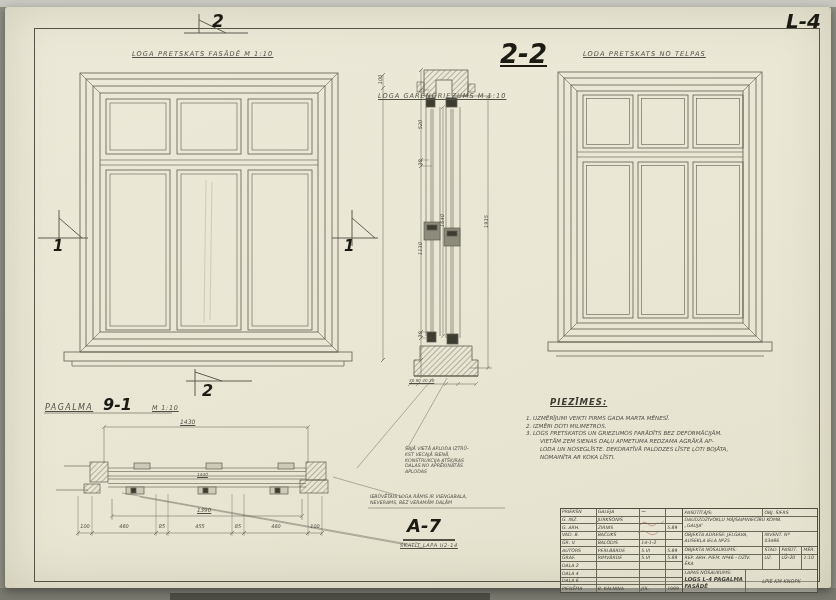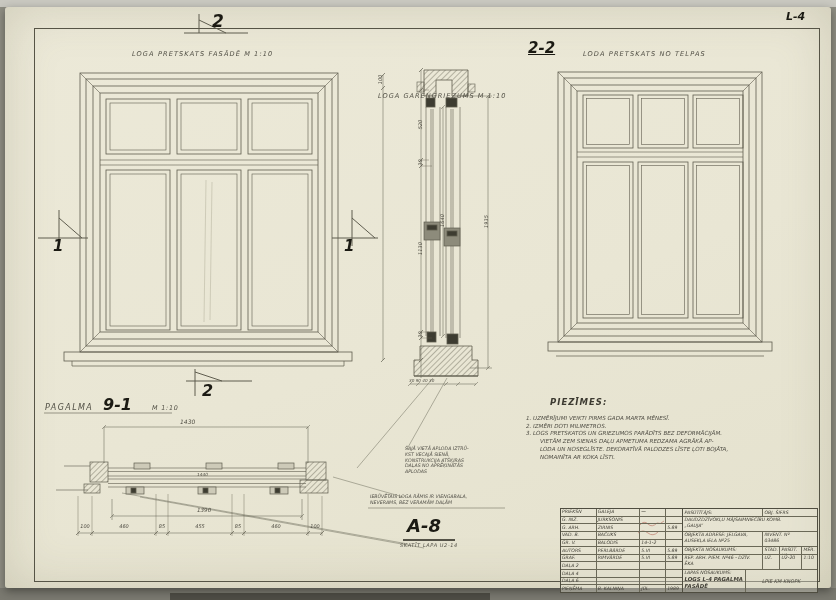--- a/index.html
+++ b/index.html
@@ -5,21 +5,21 @@
   html,body{margin:0;padding:0;}
   .scan{position:relative;width:836px;height:600px;background:#93927f;background:#8f8e83;overflow:hidden;
         font-family:"DejaVu Sans",sans-serif;}
   .edge{position:absolute;}
   .paper{position:absolute;left:5px;top:7px;width:826px;height:581px;border-radius:3px;
          background:linear-gradient(160deg,#ece9d8 0%,#e9e6d4 55%,#e4e1cd 100%);
          box-shadow:inset 0 0 50px rgba(115,110,82,.22), 0 3px 8px rgba(20,20,15,.45);}
   .sheet-frame{position:absolute;left:34px;top:28px;width:784px;height:552px;border:1.3px solid #565446;}
   svg.linework{position:absolute;left:0;top:0;}
   .lbl{position:absolute;color:#514f45;white-space:nowrap;font-family:"DejaVu Sans",sans-serif;}
-  .it{font-style:italic;}
+  .it{font-style:italic;text-decoration:underline;}
   .bold-mark{position:absolute;font-weight:900;font-style:italic;color:#1b1a13;white-space:nowrap;
              font-family:"DejaVu Sans",sans-serif;line-height:1;}
   .vdim{position:absolute;width:26px;text-align:center;font-size:5px;font-style:italic;color:#4c4a40;
         transform:rotate(-90deg);line-height:1;}
   .chainrow{position:absolute;left:78px;top:524px;width:244px;display:flex;font-size:5px;
             font-style:italic;color:#4c4a40;text-align:center;line-height:1;}
   .note{position:absolute;font-size:4.7px;font-style:italic;color:#54524a;line-height:1.23;white-space:nowrap;}
   .notes-block{position:absolute;left:526px;top:415px;font-size:5.6px;font-style:italic;color:#504e45;
                line-height:1.38;white-space:nowrap;}
   .notes-block .cont{margin-left:14px;}
@@ -166,30 +166,30 @@
       <path d="M403 540 H455" stroke-width="1.6" stroke="#23221a"></path>
       <path d="M368 508 H505" stroke-width="0.5"></path>
     </g>
 
     <g stroke="#a63c2e" stroke-width="0.9" fill="none" opacity="0.8">
       <path d="M640 525 q4 -5 8 -1 t9 -1 q3 2 7 -2"></path>
       <path d="M638 533 q5 -4 10 0 t10 -1"></path>
     </g>
   </svg>
 
-  <div class="bold-mark" style="left:786px;top:11px;font-size:11px;">L-4</div>
+  <div class="bold-mark" style="left:786px;top:11px;font-size:20px;">L-4</div>
 
   <div class="bold-mark" style="left:212px;top:13px;font-size:17px;">2</div>
   <div class="bold-mark" style="left:202px;top:383px;font-size:16px;">2</div>
   <div class="bold-mark" style="left:53px;top:239px;font-size:15px;">1</div>
   <div class="bold-mark" style="left:344px;top:239px;font-size:15px;">1</div>
 
   <div class="lbl it" style="left:132px;top:50px;font-size:6.6px;letter-spacing:1.1px;">LOGA PRETSKATS FASĀDĒ M 1:10</div>
   <div class="lbl it" style="left:378px;top:60px;font-size:6.6px;letter-spacing:1px;margin-top:32px;">LOGA GARENGRIEZUMS M 1:10</div>
-  <div class="bold-mark" style="left:528px;top:41px;font-size:15px;text-decoration:underline;">2-2</div>
+  <div class="bold-mark" style="left:500px;top:41px;font-size:26px;text-decoration:underline;">2-2</div>
   <div class="lbl it" style="left:583px;top:50px;font-size:6.6px;letter-spacing:1.1px;">LODA PRETSKATS NO TELPAS</div>
 
   <div class="vdim" style="left:367px;top:77px;">100</div>
   <div class="vdim" style="left:407px;top:122px;">520</div>
   <div class="vdim" style="left:407px;top:160px;">30</div>
   <div class="vdim" style="left:407px;top:246px;">1130</div>
   <div class="vdim" style="left:407px;top:332px;">30</div>
   <div class="vdim" style="left:473px;top:219px;">1935</div>
   <div class="vdim" style="left:429px;top:218px;">1640</div>
   <div class="lbl it" style="left:409px;top:378px;font-size:4.2px;">30 90 40 30</div>
@@ -205,21 +205,21 @@
   <div class="chainrow">
     <span style="width:14px;">100</span>
     <span style="width:64px;">460</span>
     <span style="width:12px;">85</span>
     <span style="width:64px;">455</span>
     <span style="width:12px;">85</span>
     <span style="width:64px;">460</span>
     <span style="width:14px;">100</span>
   </div>
 
-  <div class="bold-mark" style="left:407px;top:517px;font-size:18px;">A-8</div>
+  <div class="bold-mark" style="left:407px;top:517px;font-size:18px;">A-7</div>
   <div class="lbl it" style="left:400px;top:542px;font-size:5px;letter-spacing:0.6px;">SKATĪT LAPA U2-14</div>
 
   <div class="note" style="left:405px;top:446px;">
     <div>ŠAJĀ VIETĀ APLODA IZTRŪ-</div>
     <div>KST VECAJĀ SIENĀ,</div>
     <div>KONSTRUKCIJA ATŠĶIRAS</div>
     <div>DAĻAS NO APRĒĶINĀTĀS</div>
     <div>APLODAS</div>
   </div>
   <div class="note" style="left:370px;top:494px;">

